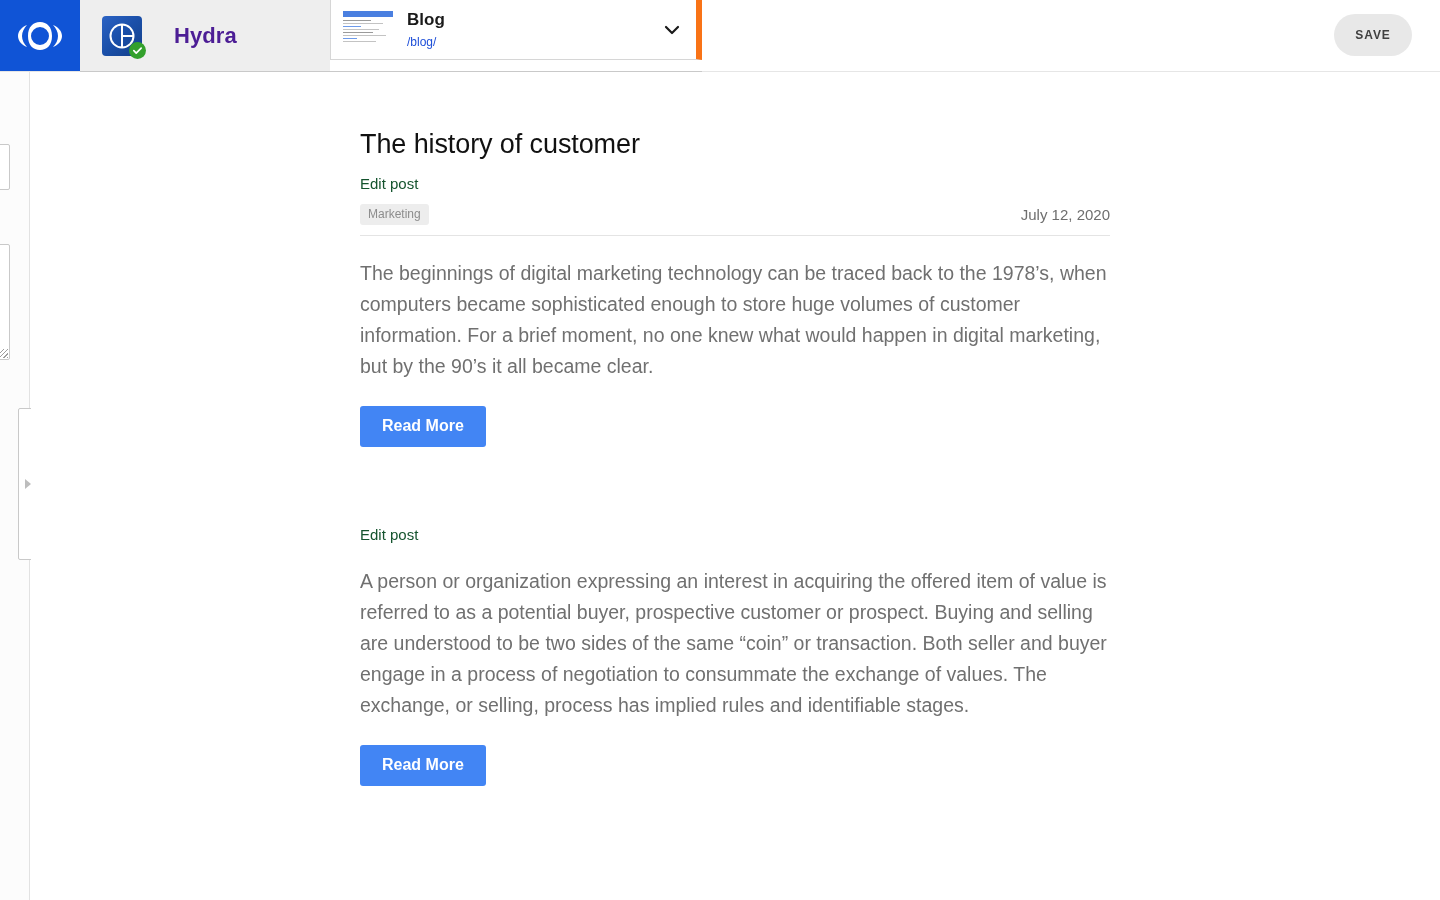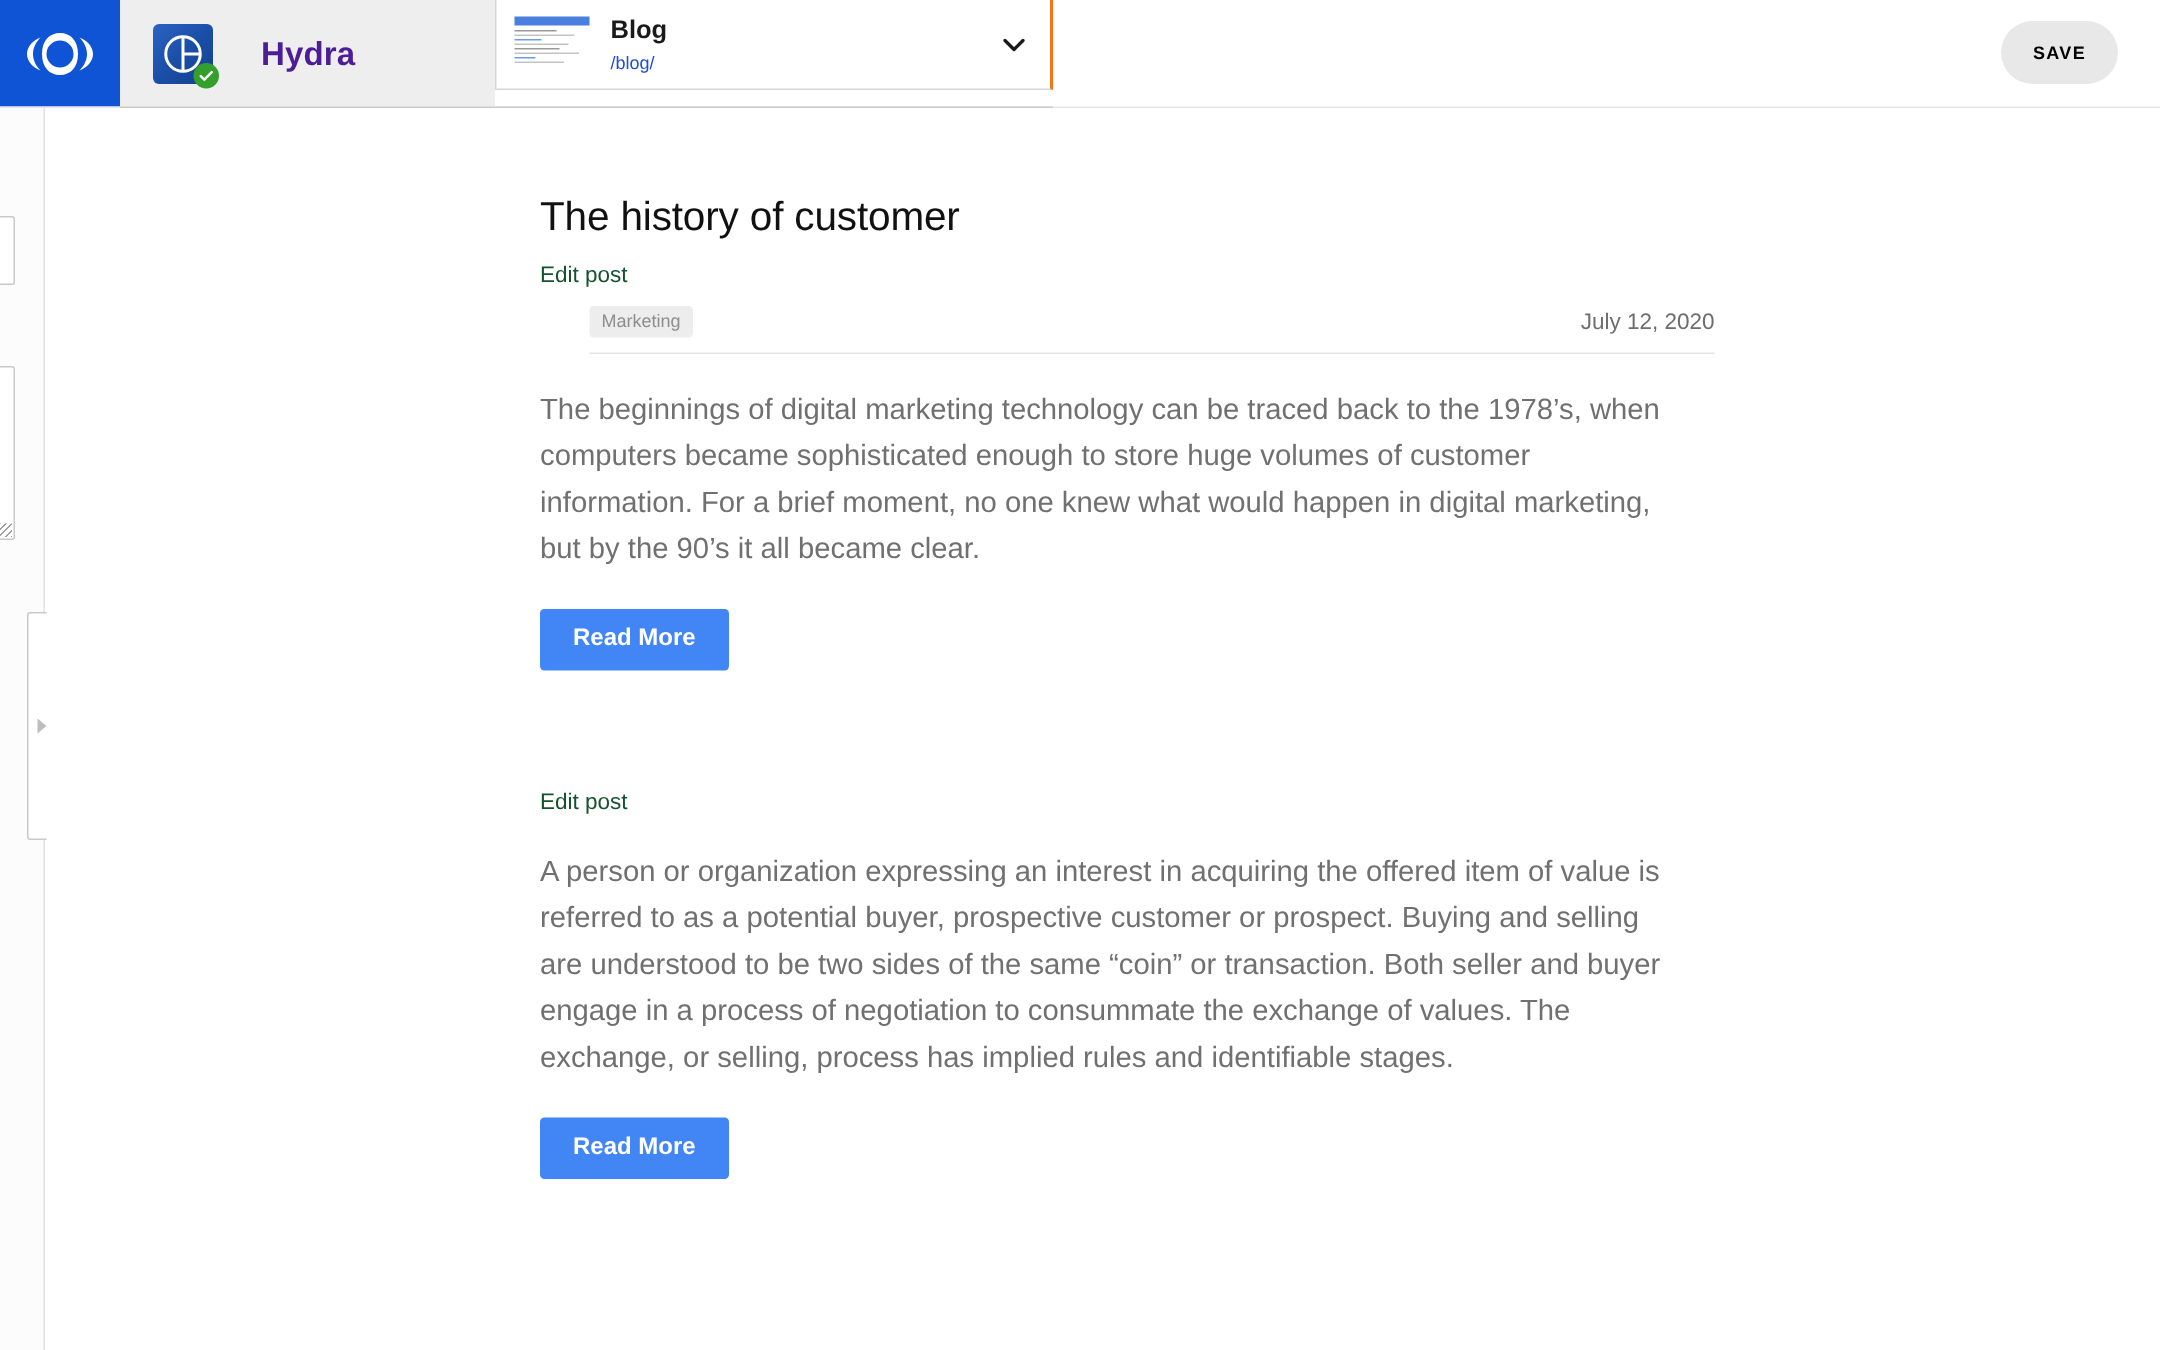--- a/index.html
+++ b/index.html
@@ -58,21 +58,21 @@
     border: 1px solid #cfcfcf; border-radius: 4px;
     display: flex; flex-direction: column; align-items: center; justify-content: center;
     gap: 4px; cursor: pointer;
   }
   .hamburger i { display: block; width: 22px; height: 3px; background: #0b4fd0; }
 
   .page-tab {
     width: 372px; height: 60px;
     background: #ffffff;
     border-left: 1px solid #d6d6d6;
-    border-right: 2px solid #f97316;
+    border-right: 6px solid #f97316;
     border-bottom: 1px solid #d6d6d6;
     display: flex; align-items: center;
     padding: 0 14px 0 10px;
     flex: 0 0 372px;
     cursor: pointer; position: relative;
   }
   .thumb {
     width: 54px; height: 44px; background: #ffffff;
     flex: 0 0 54px; overflow: hidden; position: relative;
     padding: 3px 2px;
@@ -84,21 +84,21 @@
   .tab-text { margin-left: 12px; flex: 1 1 auto; }
   .tab-title { font-size: 17px; font-weight: bold; color: #1a1a1a; line-height: 20px; }
   .tab-path { font-size: 12px; color: #1d4ed8; margin-top: 5px; }
   .chevron { width: 20px; height: 20px; flex: 0 0 20px; }
 
   .toolbar-spacer { flex: 1 1 auto; background: #ffffff; }
   .save-btn {
     position: absolute; right: 28px; top: 14px;
     width: 78px; height: 42px;
     background: #e8e8e8; border: none; border-radius: 21px;
-    color: #000000; font-size: 12px; font-weight: bold;
+    color: #404040; font-size: 12px; font-weight: bold;
     letter-spacing: 0.9px; cursor: default;
     font-family: "Liberation Sans", sans-serif;
   }
   .toolbar-underline {
     position: absolute; top: 71px; left: 0; width: 1440px; height: 1px;
     background: #e6e6e6;
   }
   .toolbar-underline-dark {
     position: absolute; top: 71px; left: 80px; width: 622px; height: 2px;
     background: #c9c9c9;
@@ -156,21 +156,20 @@
   .edit-link {
     display: inline-block; margin-top: 15px;
     font-size: 15px; color: #14532d; text-decoration: none;
     cursor: pointer;
   }
   .meta-row {
     display: flex; align-items: center; justify-content: space-between;
     margin-top: 11px; padding-bottom: 10px;
     border-bottom: 1px solid #e4e4e4;
     width: 750px;
-    margin-left: 33px;
   }
   .tag {
     display: inline-block;
     background: #ededed; color: #8d8d8d;
     font-size: 12px; padding: 3px 8px 4px; border-radius: 3px;
     line-height: 14px;
   }
   .post-date { font-size: 15px; color: #6e6e6e; }
   .post-body {
     margin-top: 22px;

